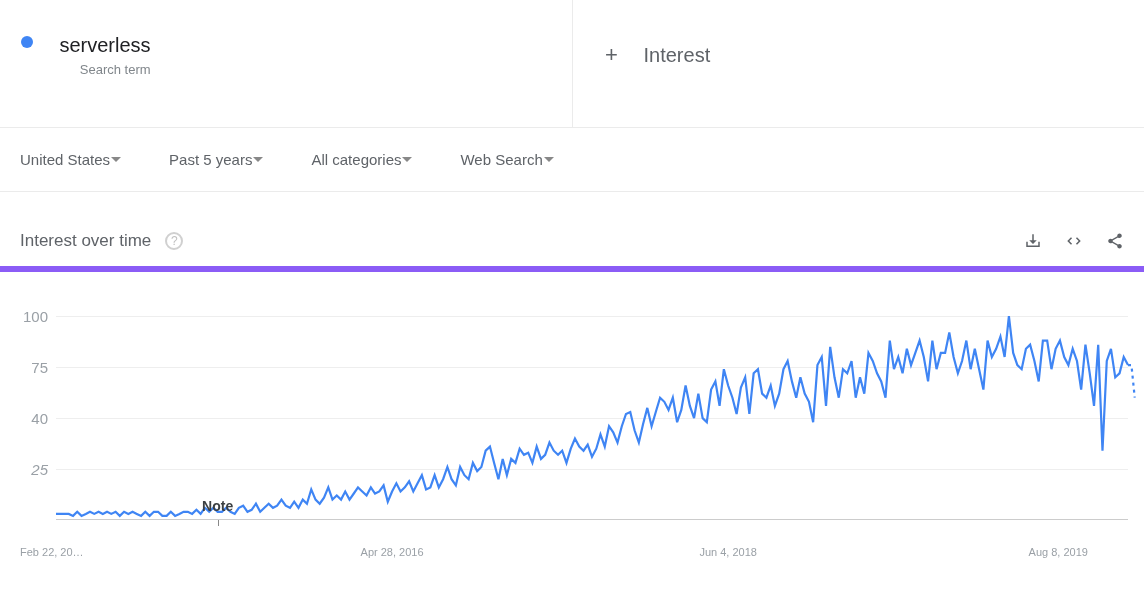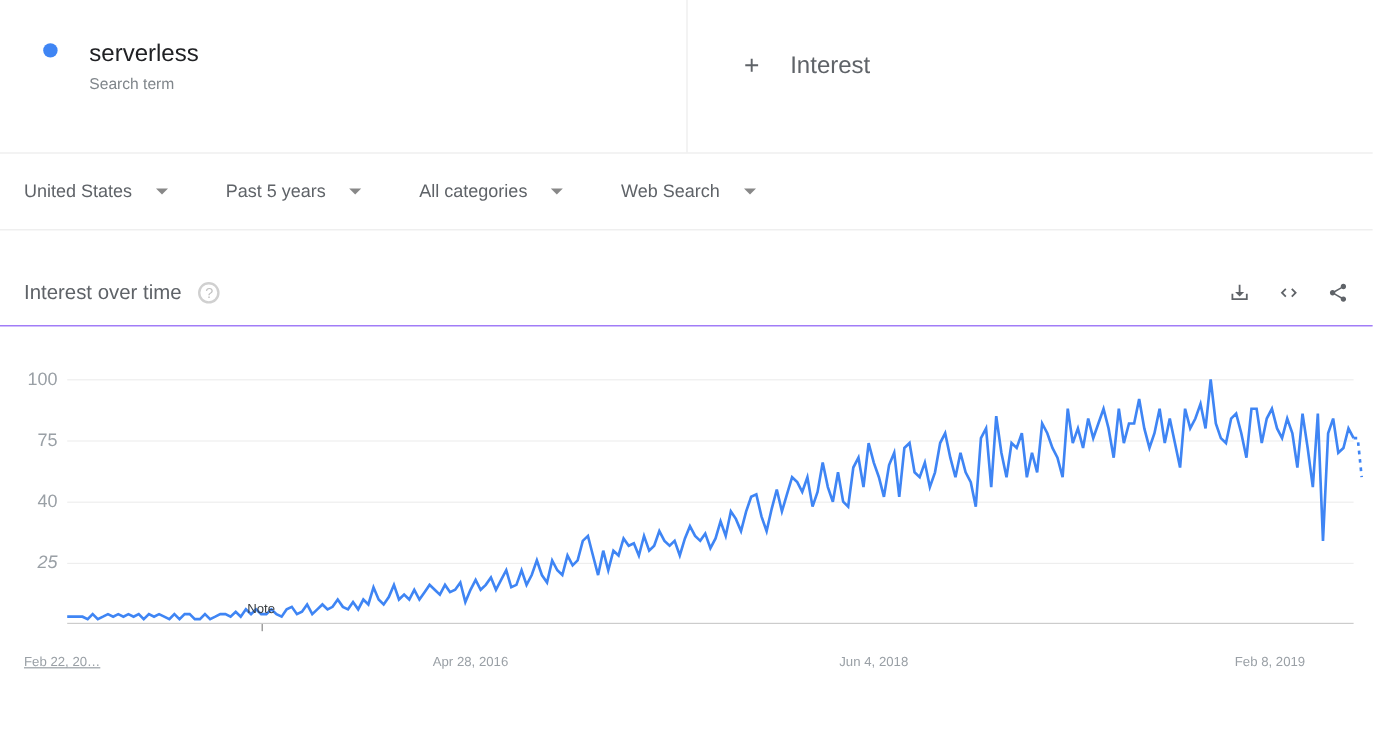--- a/index.html
+++ b/index.html
@@ -1,54 +1,54 @@
 <!DOCTYPE html>
 <html><head>
 <meta charset="utf-8">
 <style>
   * { box-sizing: border-box; }
   html, body { margin:0; padding:0; font-family: Arial, Helvetica, sans-serif; background:#fff; color:#202124; }
   .page { width:1144px; height:608px; position:relative; }
 
   
   .header { display:flex; height:128px; border-bottom:1px solid #ebebeb; }
-  .header-left, .header-right { flex:1; padding:34px 0 0 36px; position:relative; }
+  .header-left, .header-right { flex:1; padding:34px 0 0 21px; position:relative; }
   .header-left { border-right:1px solid #ebebeb; }
   .dot { width:12px; height:12px; border-radius:50%; background:#3f85f4; display:inline-block; margin-right:22px; margin-top:2px; vertical-align:top;}
   .term { font-size:20px; color:#202124; line-height:22px; }
-  .sub  { font-size:13px; color:#80868b; margin-top:6px; }
+  .sub  { font-size:13px; color:#80868b; margin-top:6px;text-align:right; }
   .compare { display:flex; align-items:center; gap:22px; color:#5f6368; font-size:20px; margin-top:8px; margin-left:8px; cursor:pointer;}
   .plus { font-size:22px; color:#5f6368; width:20px; text-align:center;}
 
   
   .filters { height:64px; border-bottom:1px solid #ebebeb; display:flex; align-items:center; gap:48px; padding-left:20px; }
-  .filter { display:flex; align-items:center; gap:20px; color:#5f6368; font-size:15px; cursor:pointer; white-space:nowrap;}
+  .filter { display:flex; align-items:center; gap:1px; color:#5f6368; font-size:15px; cursor:pointer; white-space:nowrap;}
   .caret { width:0;height:0;border-left:5px solid transparent;border-right:5px solid transparent;border-top:5px solid #888; }
 
   
-  .sec-head { height:56px; display:flex; align-items:center; padding:0 20px; justify-content:space-between; border-bottom:1px solid #8b5cf6; margin-top:24px;text-align:right;}
+  .sec-head { height:56px; display:flex; align-items:center; padding:0 20px; justify-content:space-between; border-bottom:6px solid #8b5cf6; margin-top:24px;text-align:right;}
   .sec-title { display:flex; align-items:center; gap:14px; font-size:17px; color:#5f6368;}
   .help { width:18px;height:18px;border:2px solid #d0d0d0;border-radius:50%;display:flex;align-items:center;justify-content:center;font-size:12px;color:#c0c0c0;}
   .actions { display:flex; gap:22px; align-items:center; }
   .act svg { fill:#5f6368; }
   .act { cursor:pointer; display:flex; }
 
   
   .chart-wrap { position:relative; padding:34px 14px 0 20px; height:296px;}
   .y-axis { position:absolute; left:18px; top:34px; bottom:48px; width:30px; }
   .y-tick { position:absolute; right:0; font-size:15px; color:#9aa0a6; transform:translateY(-50%); }
   .plot { position:absolute; left:56px; right:16px; top:34px; bottom:48px; }
   .grid-line { position:absolute; left:0; right:0; height:1px; background:#eee; }
   .x-baseline { position:absolute; left:0; right:0; bottom:0; height:1px; background:#ccc; }
   .x-labels { position:absolute; left:56px; right:16px; bottom:22px; font-size:11px; color:#9aa0a6; }
   .xlab { position:absolute; transform:none; white-space:nowrap; }
   svg.line { position:absolute; left:0; top:0; width:100%; height:100%; overflow:visible; }
   .series-line { fill:none; stroke:#3f85f4; stroke-width:2.2; }
   .series-dash { fill:none; stroke:#3f85f4; stroke-width:2.2; stroke-dasharray:3 4; }
-  .note { position:absolute; font-size:11px; color:#3c4043; transform:translate(-50%,-100%); }
+  .note { position:absolute; font-size:14px; color:#3c4043; transform:translate(-50%,-100%);font-weight:bold; }
   .note-tick { position:absolute; width:1px; height:6px; background:#888; bottom:-6px; }
 </style>
 </head>
 <body>
 <div class="page">
 
 <div class="header">
   <div class="header-left">
     <span class="dot"></span>
     <span style="display:inline-block;vertical-align:top">
@@ -121,20 +121,20 @@
         <div class="grid-line" style="top: 28.5714%;"></div>
         <div class="grid-line" style="top: 4.7619%;"></div>
         <svg class="line" viewBox="0 0 1000 214" preserveAspectRatio="none">
           <path d="M0.0 207.9 L4.0 207.9 L7.9 207.9 L11.9 207.9 L15.9 209.9 L19.8 205.8 L23.8 209.9 L27.8 207.9 L31.7 205.8 L35.7 207.9 L39.7 205.8 L43.7 207.9 L47.6 205.8 L51.6 207.9 L55.6 205.8 L59.5 209.9 L63.5 205.8 L67.5 207.9 L71.4 205.8 L75.4 207.9 L79.4 209.9 L83.3 205.8 L87.3 209.9 L91.3 205.8 L95.2 205.8 L99.2 209.9 L103.2 209.9 L107.1 205.8 L111.1 209.9 L115.1 207.9 L119.0 205.8 L123.0 205.8 L127.0 207.9 L131.0 203.8 L134.9 207.9 L138.9 201.8 L142.9 205.8 L146.8 201.8 L150.8 205.8 L154.8 205.8 L158.7 201.8 L162.7 205.8 L166.7 207.9 L170.6 201.8 L174.6 199.7 L178.6 205.8 L182.5 203.8 L186.5 197.7 L190.5 205.8 L194.4 201.8 L198.4 197.7 L202.4 201.8 L206.3 199.7 L210.3 193.6 L214.3 199.7 L218.3 201.8 L222.2 195.7 L226.2 201.8 L230.2 193.6 L234.1 197.7 L238.1 183.4 L242.1 193.6 L246.0 197.7 L250.0 191.6 L254.0 181.4 L257.9 193.6 L261.9 189.5 L265.9 193.6 L269.8 185.5 L273.8 193.6 L277.8 187.5 L281.7 181.4 L285.7 185.5 L289.7 189.5 L293.7 181.4 L297.6 187.5 L301.6 185.5 L305.6 179.4 L309.5 195.7 L313.5 185.5 L317.5 177.3 L321.4 185.5 L325.4 181.4 L329.4 175.3 L333.3 185.5 L337.3 177.3 L341.3 169.2 L345.2 183.4 L349.2 181.4 L353.2 169.2 L357.1 181.4 L361.1 173.2 L365.1 161.0 L369.0 173.2 L373.0 179.4 L377.0 161.0 L381.0 169.2 L384.9 173.2 L388.9 156.9 L392.9 165.1 L396.8 161.0 L400.8 144.7 L404.8 140.6 L408.7 156.9 L412.7 173.2 L416.7 152.9 L420.6 169.2 L424.6 152.9 L428.6 156.9 L432.5 142.7 L436.5 148.8 L440.5 146.7 L444.4 156.9 L448.4 140.6 L452.4 152.9 L456.3 148.8 L460.3 136.6 L464.3 144.7 L468.3 148.8 L472.2 144.7 L476.2 156.9 L480.2 142.7 L484.1 132.5 L488.1 140.6 L492.1 144.7 L496.0 138.6 L500.0 150.8 L504.0 142.7 L507.9 128.4 L511.9 140.6 L515.9 120.2 L519.8 126.4 L523.8 136.6 L527.8 120.2 L531.7 108.0 L535.7 106.0 L539.7 124.3 L543.7 136.6 L547.6 118.2 L551.6 101.9 L555.6 120.2 L559.5 106.0 L563.5 91.7 L567.5 95.8 L571.4 103.9 L575.4 91.7 L579.4 116.2 L583.3 103.9 L587.3 79.5 L591.3 99.9 L595.2 112.1 L599.2 87.6 L603.2 112.1 L607.1 116.2 L611.1 83.6 L615.1 75.4 L619.0 99.9 L623.0 63.2 L627.0 79.5 L631.0 91.7 L634.9 108.0 L638.9 81.5 L642.9 71.3 L646.8 108.0 L650.8 67.3 L654.8 63.2 L658.7 87.6 L662.7 91.7 L666.7 79.5 L670.6 99.9 L674.6 87.6 L678.6 63.2 L682.5 55.0 L686.5 75.4 L690.5 91.7 L694.4 71.3 L698.4 87.6 L702.4 95.8 L706.3 116.2 L710.3 59.1 L714.3 51.0 L718.3 99.9 L722.2 40.8 L726.2 71.3 L730.2 91.7 L734.1 63.2 L738.1 67.3 L742.1 55.0 L746.0 91.7 L750.0 71.3 L754.0 87.6 L757.9 46.9 L761.9 55.0 L765.9 67.3 L769.8 75.4 L773.8 91.7 L777.8 34.6 L781.7 63.2 L785.7 51.0 L789.7 67.3 L793.7 42.8 L797.6 59.1 L801.6 46.9 L805.6 34.6 L809.5 51.0 L813.5 75.4 L817.5 34.6 L821.4 63.2 L825.4 46.9 L829.4 46.9 L833.3 26.5 L837.3 51.0 L841.3 67.3 L845.2 55.0 L849.2 34.6 L853.2 63.2 L857.1 42.8 L861.1 63.2 L865.1 83.6 L869.0 34.6 L873.0 51.0 L877.0 42.8 L881.0 30.6 L884.9 51.0 L888.9 10.2 L892.9 46.9 L896.8 59.1 L900.8 63.2 L904.8 42.8 L908.7 38.7 L912.7 55.0 L916.7 75.4 L920.6 34.6 L924.6 34.6 L928.6 63.2 L932.5 42.8 L936.5 34.6 L940.5 51.0 L944.4 59.1 L948.4 42.8 L952.4 55.0 L956.3 83.6 L960.3 38.7 L964.3 67.3 L968.3 99.9 L972.2 38.7 L976.2 144.7 L980.2 55.0 L984.1 42.8 L988.1 71.3 L992.1 67.3 L996.0 51.0 L1000.0 59.1 " class="series-line" vector-effect="non-scaling-stroke"></path>
           <path d="M1000.0 59.1 L1003.2 59.1 L1006.3 91.7 " class="series-dash" vector-effect="non-scaling-stroke"></path>
         </svg>
         <div class="note" style="left: 15.0794%; bottom: 0px; transform: translate(-50%, -6px);">Note</div>
         <div class="note-tick" style="left: 15.0794%;"></div>
       </div>
   <div class="x-labels" id="x-labels">
-        <div class="xlab" style="left: -36px; transform: none; text-decoration: underline;">Feb 22, 20…</div>
+        <div class="xlab" style="left: -36px; transform: none;">Feb 22, 20…</div>
         <div class="xlab" style="left: 31.3492%; transform: translateX(-50%);">Apr 28, 2016</div>
         <div class="xlab" style="left: 62.6984%; transform: translateX(-50%);">Jun 4, 2018</div>
-        <div class="xlab" style="left: 94.0476%; transform: translateX(-60%);">Feb 8, 2019</div>
+        <div class="xlab" style="left: 94.0476%; transform: translateX(-60%);">Aug 8, 2019</div>
       </div>
 </div>
 
 </div>
 
 </body></html>

